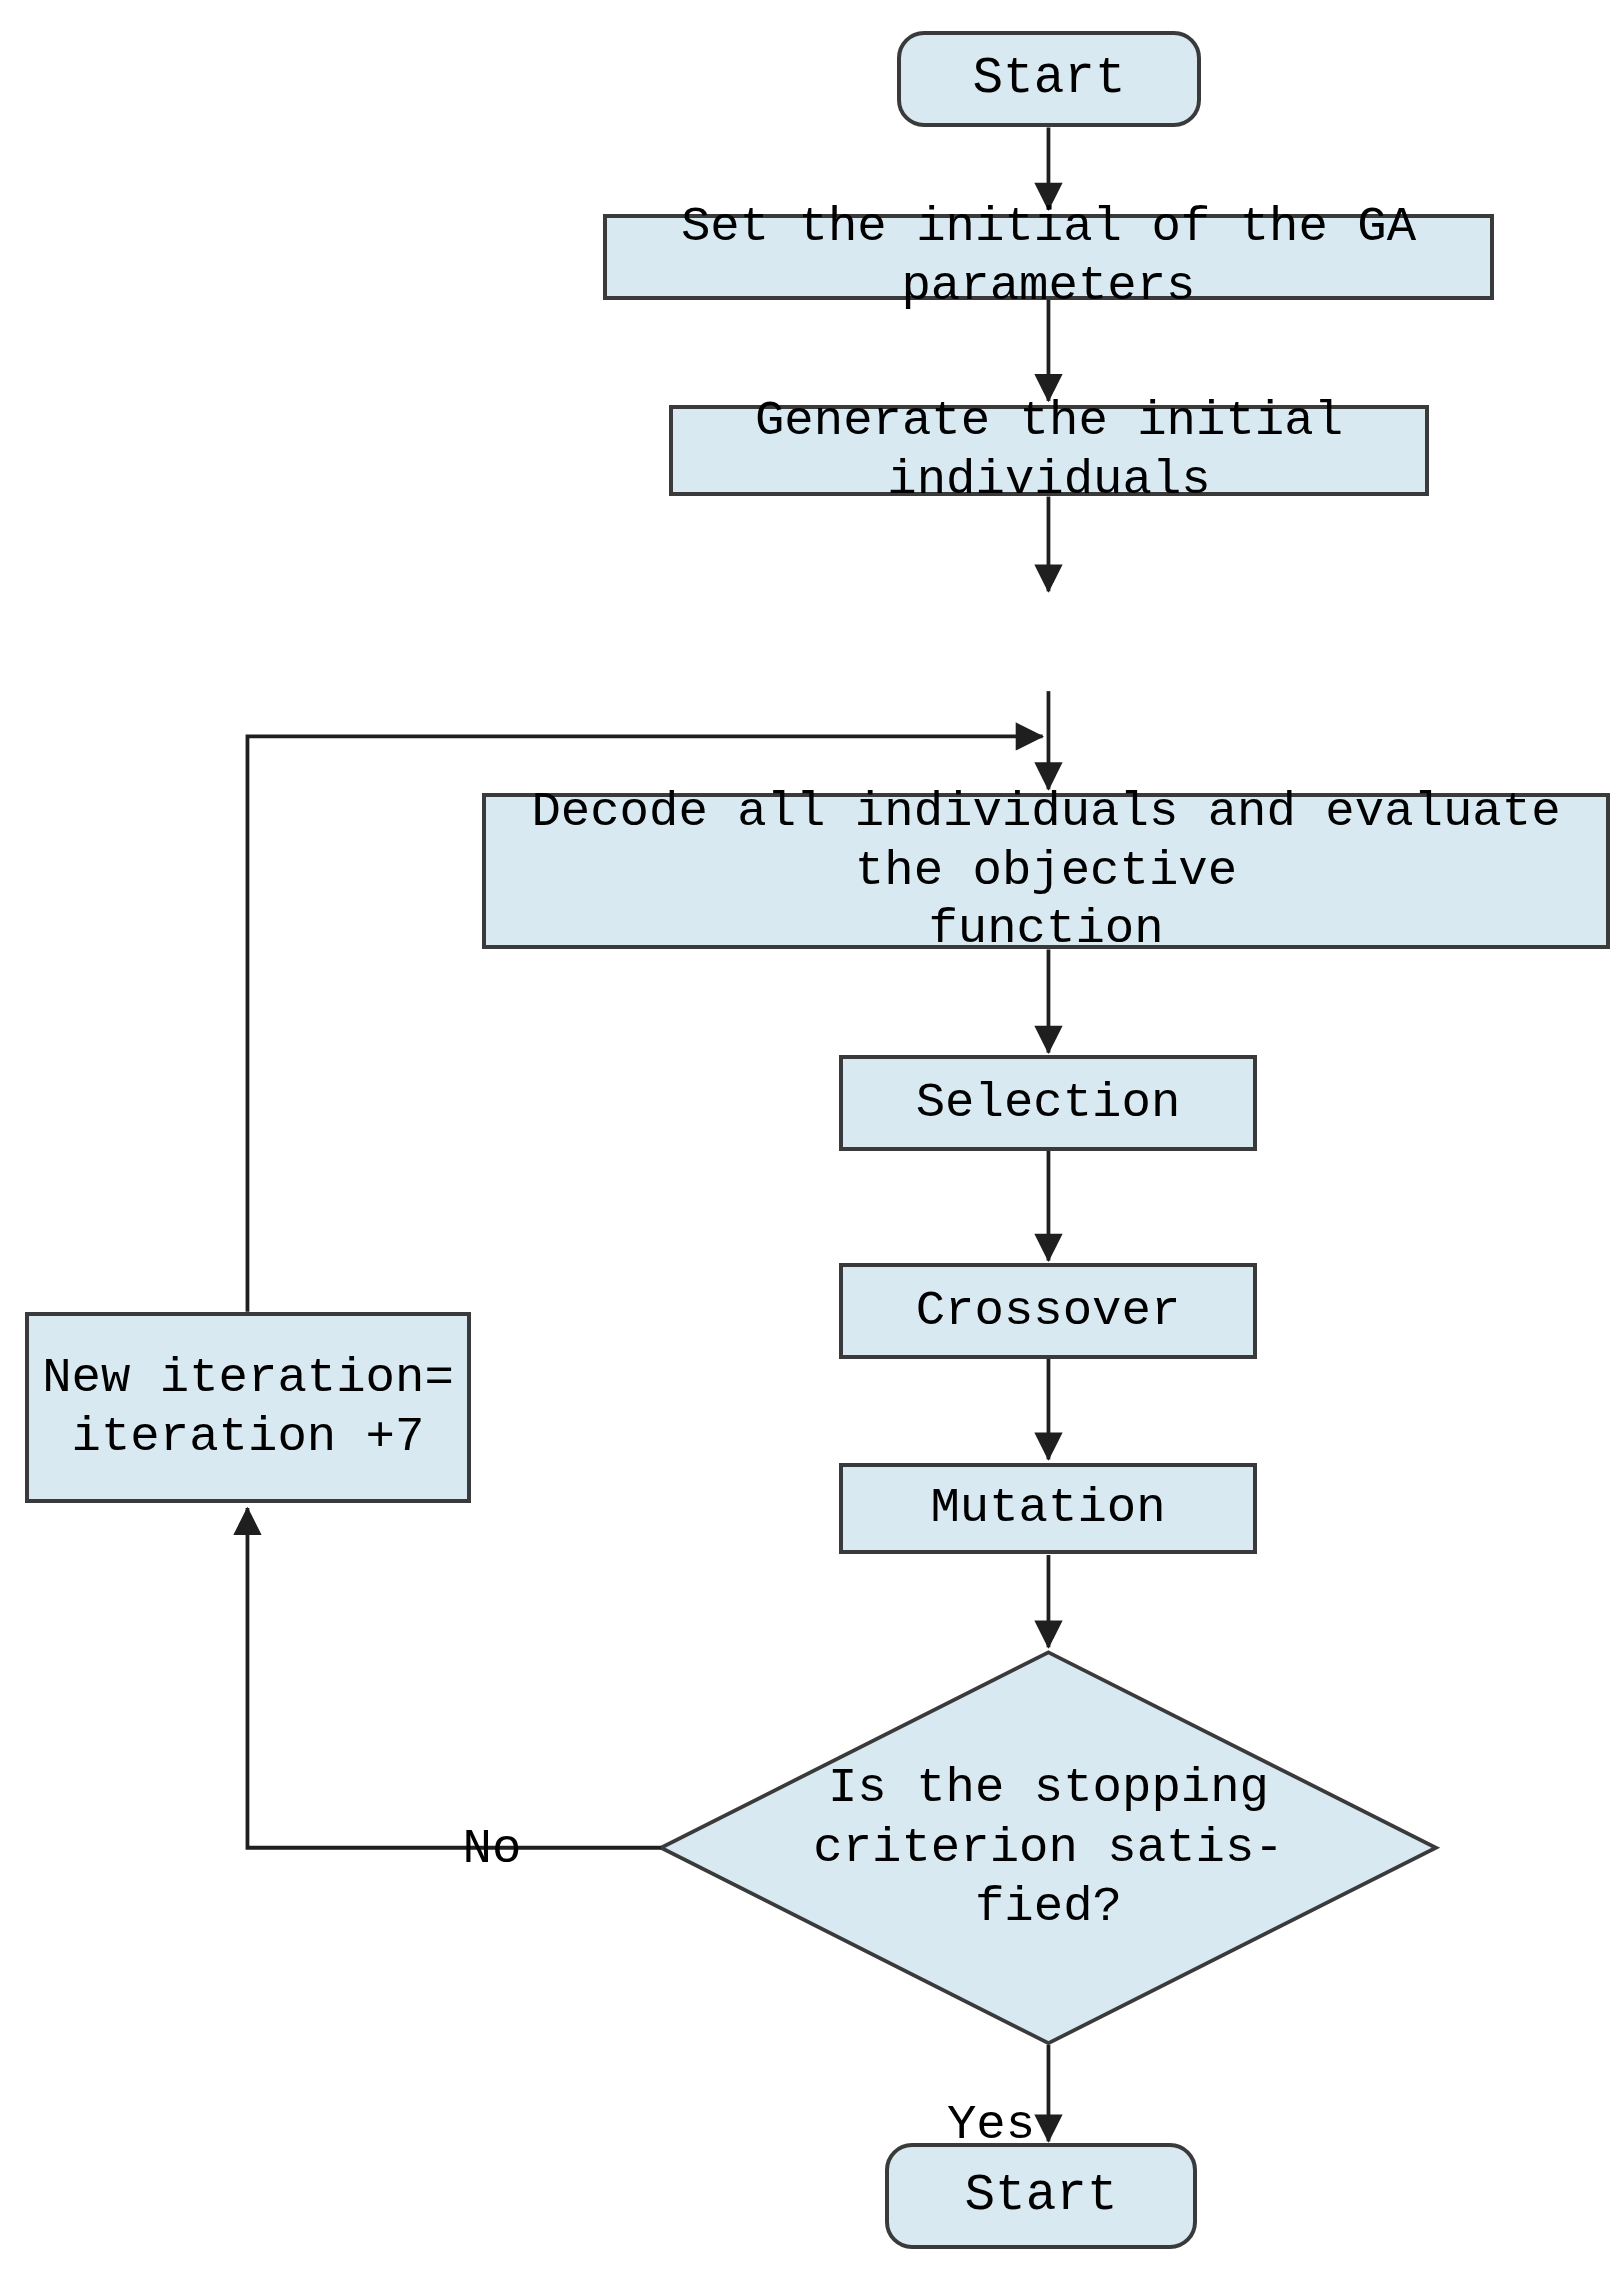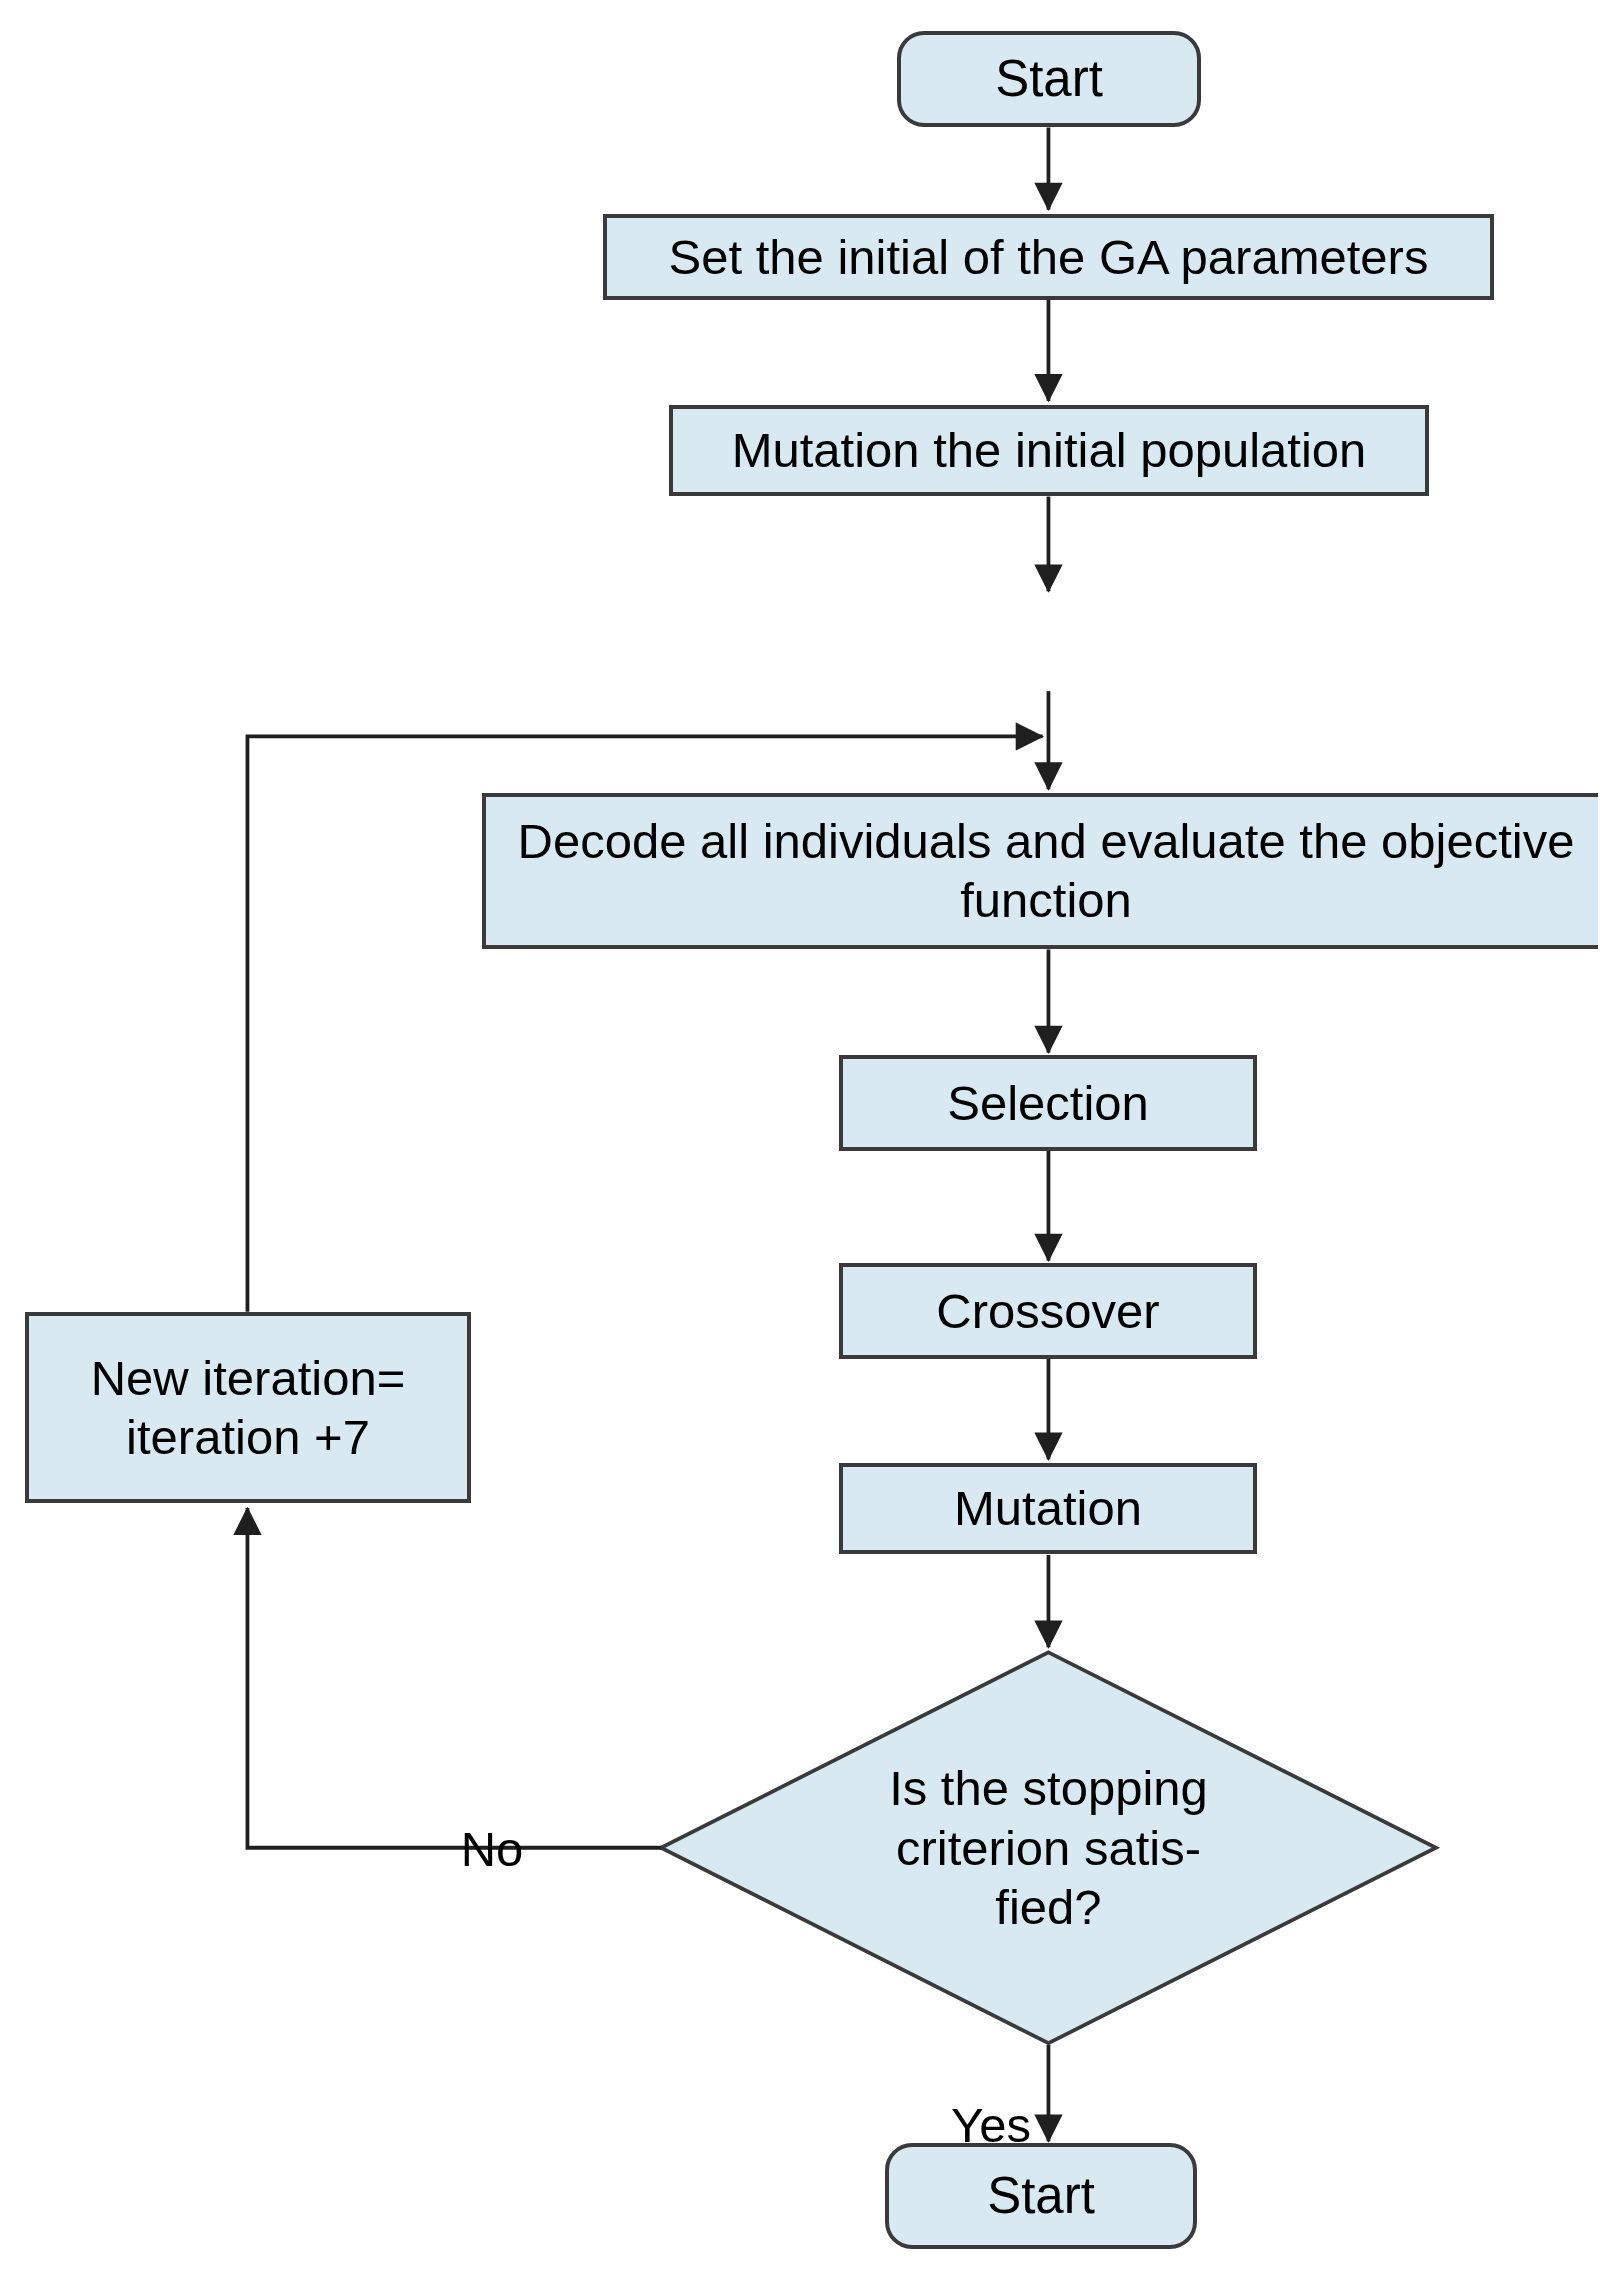--- a/index.html
+++ b/index.html
@@ -1,23 +1,24 @@
 <!DOCTYPE html>
 <html style="--node-fill: #d8e9f1; --node-border: #3a3a3a; --arrow: #1f1f1f; --text: #000000; --background: #ffffff;font-size:13.4px"><head>
 <meta charset="utf-8">
 <style>
   html,body{margin:0;padding:0;background:#fff;}
   .stage{
     position:relative;
     width:1598px;
     height:2273px;
     background:var(--background,#ffffff);
-    font-family:Liberation Sans, sans-serif;
+    font-family:Liberation Mono, monospace;
     color:var(--text,#000000);
     overflow:hidden;
+    padding-left:13px;
   }
   svg.connectors{
     position:absolute;
     left:0;top:0;
     width:1618px;height:2273px;
   }
   .connectors .line{
     stroke:var(--arrow,#1f1f1f);
     stroke-width:4.5;
     fill:none;
@@ -98,21 +99,21 @@
 
   <div class="node rounded" style="left:897px;top:31px;width:304px;height:96px;">
     <span>Start</span>
   </div>
 
   <div class="node" style="left:603px;top:214px;width:891px;height:86px;">
     <span>Set the initial of the GA parameters</span>
   </div>
 
   <div class="node" style="left:669px;top:405px;width:760px;height:91px;">
-    <span>Mutation the initial population</span>
+    <span>Generate the initial individuals</span>
   </div>
 
 
   <div class="node" style="left:482px;top:793px;width:1128px;height:156px;">
     <span>Decode all individuals and evaluate the objective
 function</span>
   </div>
 
   <div class="node" style="left:839px;top:1055px;width:418px;height:96px;">
     <span>Selection</span>

